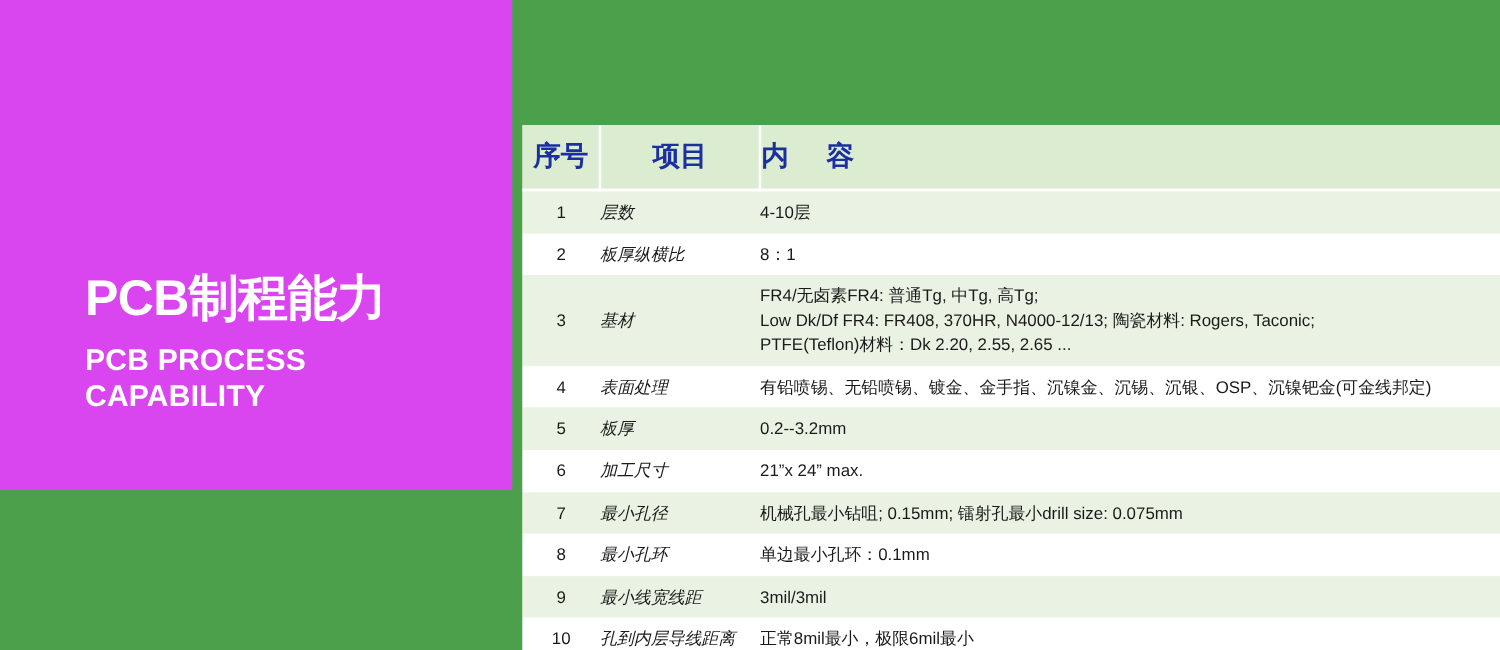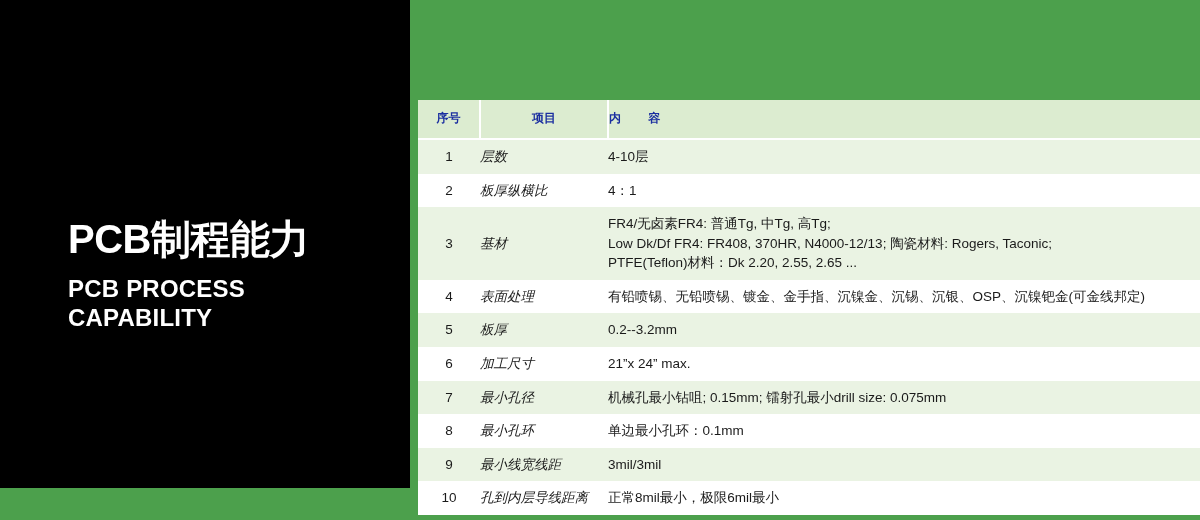--- a/index.html
+++ b/index.html
@@ -11,22 +11,22 @@
   }
   #page {
     position: relative;
     width: 1200px; height: 520px;
     background: #4CA04C;
     display: flex;
   }
   
   #left-panel {
     width: 410px;
-    height: 488px;
-    background: #000000;
+    height: 392px;
+    background: #d946ef;
     position: relative;
     flex: 0 0 410px;
   }
   #title-block {
     position: absolute;
     left: 68px;
     top: 218px;
     width: 330px;
   }
   #main-title {
@@ -64,21 +64,21 @@
     table-layout: fixed;
     background: #EAF3E3;
   }
   table.spec col.c-no    { width: 62px; }
   table.spec col.c-item  { width: 128px; }
   table.spec col.c-cont  { width: 592px; }
 
   table.spec thead th {
     background: #DCECD0;
     color: #1B2FA0;
-    font-size: 12px;
+    font-size: 22px;
     font-weight: bold;
     padding: 10px 0 11px 0;
     border-bottom: 2px solid #FFFFFF;
     vertical-align: middle;
   }
   th.h-no { text-align: center; border-right: 2px solid #FFFFFF; }
   th.h-item { text-align: center; border-right: 2px solid #FFFFFF; }
   th.h-cont { text-align: left; letter-spacing: 12px; padding-left: 12px; }
 
   table.spec tbody td {
@@ -142,21 +142,21 @@
               <td class="c-no">1</td>
               <td class="c-item">层数</td>
               <td class="c-cont">
                 <div class="line">4-10层</div>
               </td>
             </tr>
             <tr class="row-even">
               <td class="c-no">2</td>
               <td class="c-item">板厚纵横比</td>
               <td class="c-cont">
-                <div class="line">4：1</div>
+                <div class="line">8：1</div>
               </td>
             </tr>
             <tr class="row-odd">
               <td class="c-no">3</td>
               <td class="c-item">基材</td>
               <td class="c-cont">
                 <div class="line">FR4/无卤素FR4:  普通Tg, 中Tg, 高Tg;</div>
                 <div class="line">Low Dk/Df FR4:  FR408, 370HR, N4000-12/13;      陶瓷材料: Rogers, Taconic;</div>
                 <div class="line">PTFE(Teflon)材料：Dk 2.20, 2.55, 2.65 ...</div>
               </td>

